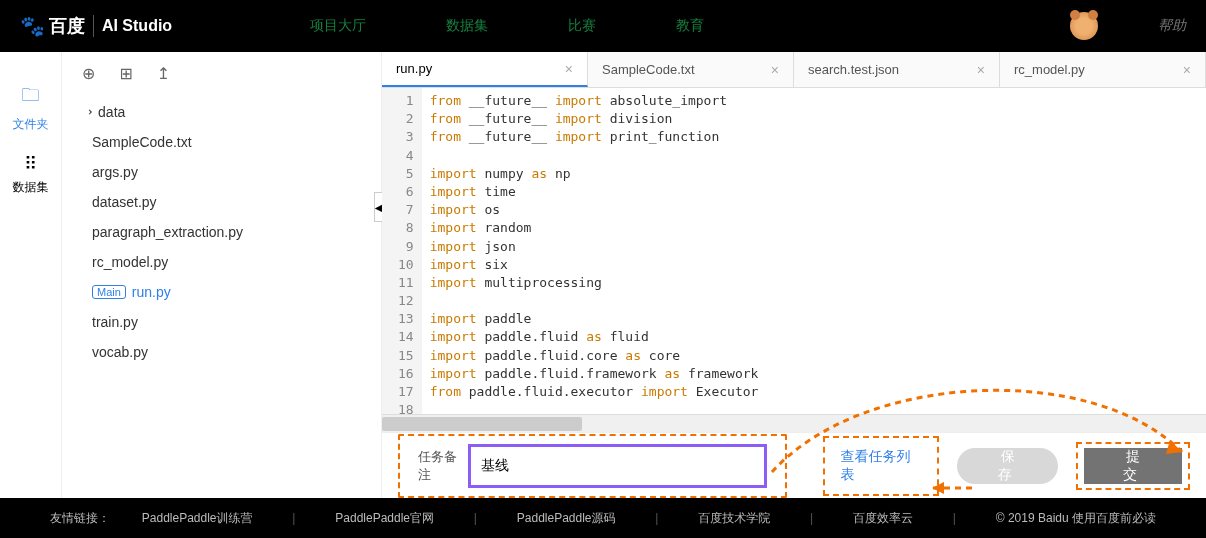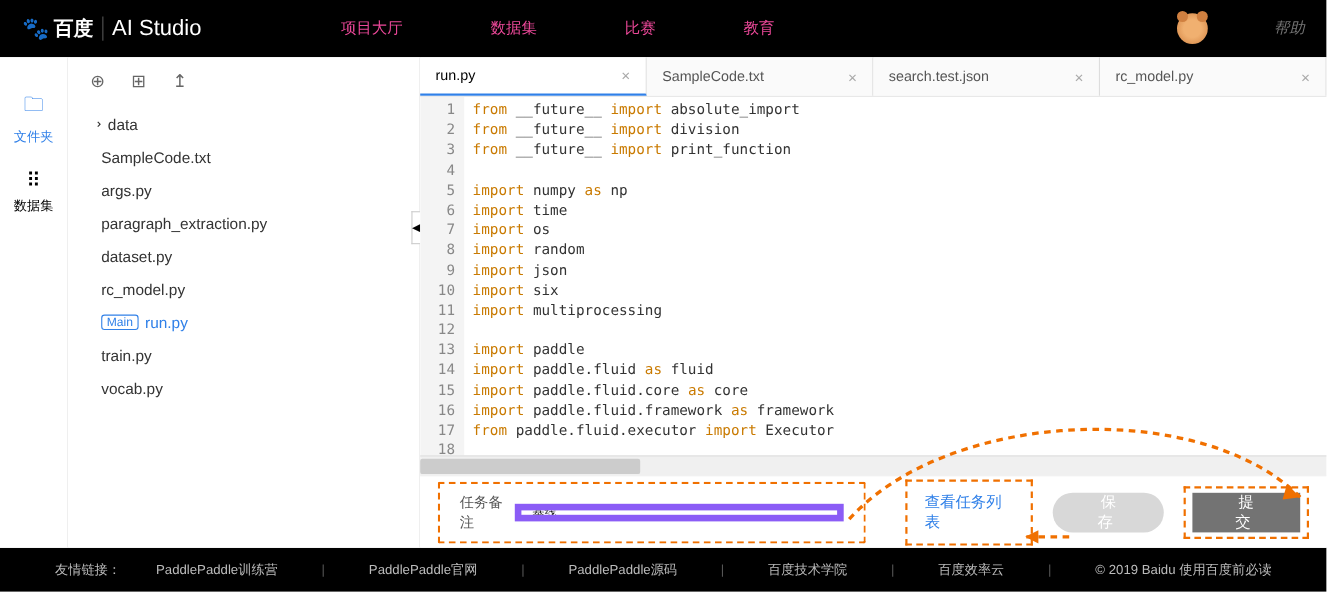--- a/index.html
+++ b/index.html
@@ -2,23 +2,23 @@
 <html><head>
 <meta charset="utf-8">
 <style>
 * { margin: 0; padding: 0; box-sizing: border-box; }
 body { font-family: -apple-system, "Segoe UI", Arial, sans-serif; font-size: 13px; background: #fff; width: 1206px; }
 .header { background: #000; height: 52px; display: flex; align-items: center; color: #fff; padding: 0 20px; }
 .logo { display: flex; align-items: center; gap: 8px; width: 260px; }
 .logo-baidu { font-weight: bold; font-size: 18px; display: flex; align-items: center; gap: 4px; }
 .logo-paw { font-size: 20px; }
 .logo-divider { width: 1px; height: 22px; background: #555; }
-.logo-studio { font-size: 20px; }
+.logo-studio { font-size: 16px; font-weight: bold; }
 .nav { display: flex; gap: 80px; flex: 1; margin-left: 30px; }
-.nav-item { color: #ec4899; cursor: pointer; font-size: 14px; }
+.nav-item { color: #15803d; cursor: pointer; font-size: 14px; }
 .header-right { display: flex; align-items: center; gap: 60px; }
 .avatar { width: 28px; height: 28px; border-radius: 50%; background: radial-gradient(#f0b070 40%, #d08040); position: relative; }
 .avatar::before { content: ""; position: absolute; width: 10px; height: 10px; background: #d08040; border-radius: 50%; top: -2px; left: 0; }
 .avatar::after { content: ""; position: absolute; width: 10px; height: 10px; background: #d08040; border-radius: 50%; top: -2px; right: 0; }
 .help { color: #737373; font-size: 14px; font-style: italic; }
 
 .main { display: flex; height: 446px; }
 .left-rail { width: 62px; background: #fff; border-right: 1px solid #eee; display: flex; flex-direction: column; align-items: center; padding-top: 20px; }
 .rail-item { display: flex; flex-direction: column; align-items: center; gap: 4px; padding: 10px 0; width: 100%; cursor: pointer; }
 .rail-item.active { color: #3080e8; }
@@ -48,21 +48,21 @@
 .code div { height: 18.2px; }
 .kw { color: #c97a00; }
 .id { color: #333; }
 .collapse-handle { position: absolute; left: -8px; top: 140px; width: 8px; height: 30px; background: #fff; border: 1px solid #ccc; border-right: none; display: flex; align-items: center; justify-content: center; font-size: 10px; cursor: pointer; }
 .hscroll { height: 18px; background: #f0f0f0; border-top: 1px solid #ddd; position: relative; }
 .hscroll-thumb { position: absolute; left: 0; top: 2px; width: 200px; height: 14px; background: #ccc; border-radius: 2px; }
 
 .bottom-bar { height: 66px; display: flex; align-items: center; padding: 0 16px; gap: 18px; border-top: 1px solid #eee; background: #fff; position: relative; }
 .task-group { display: flex; align-items: center; gap: 0; border: 2px dashed #f07000; padding: 8px 18px; border-radius: 2px; }
 .task-label { font-size: 13px; color: #555; }
-.task-input { width: 310px; height: 16px; border: 6px solid #8b5cf6; padding: 0 10px; font-size: 11px; }
+.task-input { width: 310px; height: 44px; border: 3px solid #8b5cf6; padding: 0 10px; font-size: 14px; }
 .view-link-box { border: 2px dashed #f07000; padding: 10px 16px; }
 .view-link { color: #3080e8; cursor: pointer; font-size: 14px; }
 .btn { height: 36px; padding: 0 28px; font-size: 14px; border: none; cursor: pointer; letter-spacing: 6px; text-indent: 6px; }
 .btn-save { background: #d8d8d8; color: #fff; border-radius: 18px; }
 .submit-box { border: 2px dashed #f07000; padding: 4px 6px; }
 .btn-submit { background: #737373; color: #fff; }
 
 .arrow-svg { position: absolute; pointer-events: none; z-index: 50; }
 
 .footer { background: #000; color: #bbb; height: 40px; display: flex; align-items: center; padding: 0 50px; font-size: 12px; gap: 8px; justify-content: space-between; }
@@ -110,22 +110,22 @@
       <span>⊕</span>
       <span>⊞</span>
       <span>↥</span>
     </div>
     <div class="file-tree">
       <div class="tree-item folder">
           <span>data</span>
         </div>
       <div class="tree-item indented">SampleCode.txt</div>
       <div class="tree-item indented">args.py</div>
+      <div class="tree-item indented">dataset.py</div>
       <div class="tree-item indented">paragraph_extraction.py</div>
-      <div class="tree-item indented">dataset.py</div>
       <div class="tree-item indented">rc_model.py</div>
       <div class="tree-item indented active">
         <span class="badge">Main</span>
         <span>run.py</span>
       </div>
       <div class="tree-item indented">train.py</div>
       <div class="tree-item indented">vocab.py</div>
     </div>
   </div>
 

